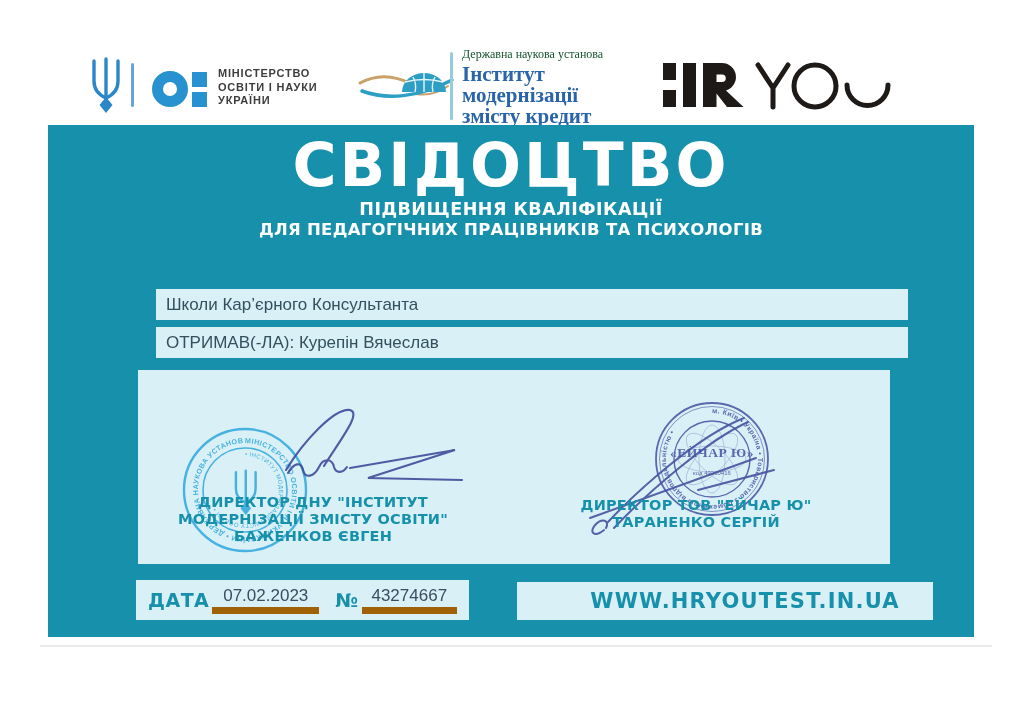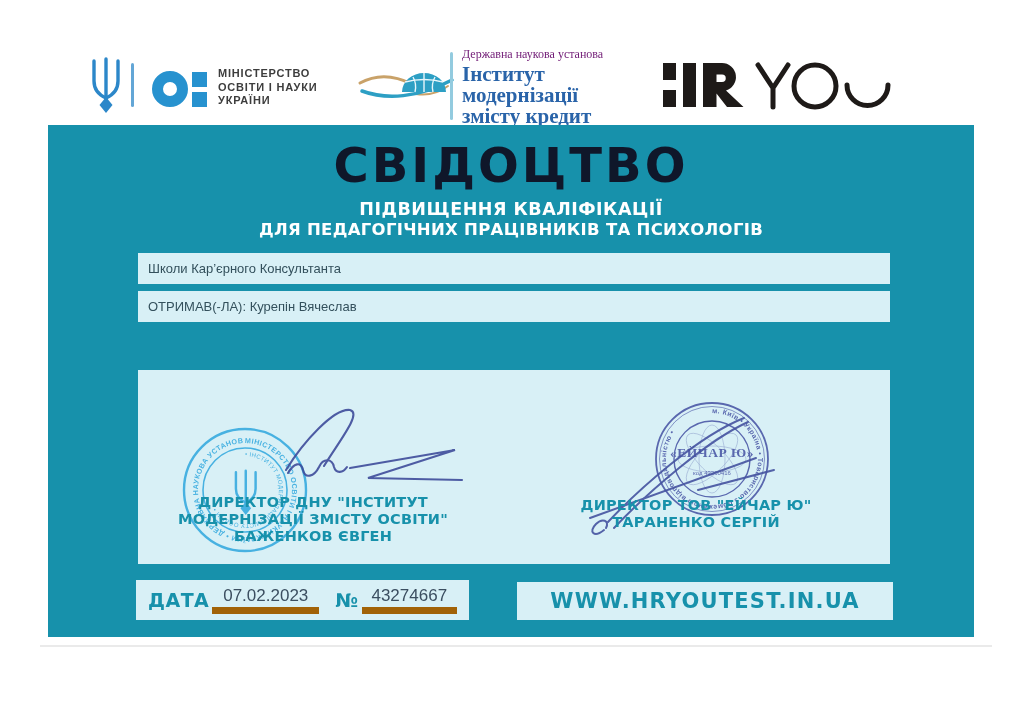--- a/index.html
+++ b/index.html
@@ -4,51 +4,51 @@
 <style>
   html,body{margin:0;padding:0;background:#fff;}
   .page{position:relative;width:1024px;height:725px;background:#ffffff;
         font-family:"Liberation Sans",sans-serif;overflow:hidden;}
   .abs{position:absolute;}
 
   
   .vdiv{width:3px;border-radius:2px;}
   .ministry-text{font-size:11px;line-height:13.5px;font-weight:700;
                  letter-spacing:.8px;color:#3d3d3d;}
-  .inst-small{font-family:"Liberation Serif",serif;font-size:12px;color:#701a75;margin-bottom:2px;}
+  .inst-small{font-family:"Liberation Serif",serif;font-size:12px;color:#14532d;margin-bottom:2px;}
   .inst-line{font-family:"Liberation Serif",serif;font-size:21px;line-height:21px;
              font-weight:700;color:#2a64a9;}
 
   
   .panel{left:48px;top:125px;width:926px;height:512px;background:#1791ab;}
   .brand{font-family:"DejaVu Sans","Liberation Sans",sans-serif;}
-  .cert-title{left:0;top:8px;width:100%;text-align:center;color:#0f172a;
-              font-weight:800;font-size:48px;line-height:64px;letter-spacing:3px;margin:0;}
+  .cert-title{left:0;top:8px;width:100%;text-align:center;color:#ffffff;
+              font-weight:800;font-size:60px;line-height:64px;letter-spacing:3px;margin:0;}
   .cert-sub1{left:0;top:74px;width:100%;text-align:center;color:#fff;
              font-weight:800;font-size:17.5px;letter-spacing:.5px;}
   .cert-sub2{left:0;top:95px;width:100%;text-align:center;color:#fff;
              font-weight:800;font-size:16.5px;letter-spacing:.3px;}
 
-  .field{left:90px;width:752px;height:31px;background:#d8f0f6;box-sizing:border-box;
-         padding:0 10px;line-height:31px;font-size:13px;color:#33505c;
-         white-space:nowrap;overflow:hidden;}
+  .field{left:108px;width:752px;height:31px;background:#d8f0f6;box-sizing:border-box;
+         padding:0 10px;line-height:31px;font-size:17px;color:#33505c;
+         white-space:nowrap;overflow:hidden;margin-top:36px;}
 
   .sig-panel{left:90px;top:245px;width:752px;height:194px;background:#d8f0f6;}
   .sig-text{ text-align:center;color:#1791ab;font-weight:800;font-size:14.5px;
              line-height:17px;letter-spacing:.2px;}
 
   
   .date-box{left:88px;top:455px;width:333px;height:40px;background:#d8f0f6;
             display:flex;align-items:center;box-sizing:border-box;padding:0 12px;}
   .date-label{color:#1791ab;font-weight:800;font-size:19px;letter-spacing:.5px;}
   .uval{display:inline-block;text-align:center;font-size:17px;color:#3b4e60;
         border-bottom:7px solid #a16207;padding-bottom:1px;}
   .site-box{left:469px;top:457px;width:376px;height:38px;background:#d8f0f6;
             display:flex;align-items:center;justify-content:center;
-            color:#1791ab;font-weight:800;font-size:21px;letter-spacing:1.2px;}
+            color:#1791ab;font-weight:800;font-size:21px;letter-spacing:1.2px;padding-left:40px;}
   .scan-line{left:40px;top:645px;width:952px;height:2px;background:#eaeaea;}
 </style>
 </head>
 <body>
 
 <div class="page">
 
   <svg class="abs" style="left:88px;top:57px" width="36" height="56" viewBox="0 0 36 56">
     <g stroke="#2c87c9" stroke-width="3.4" fill="none" stroke-linecap="round">
       <path d="M6 4 v20 c0 9 5 14 12 17"></path>

